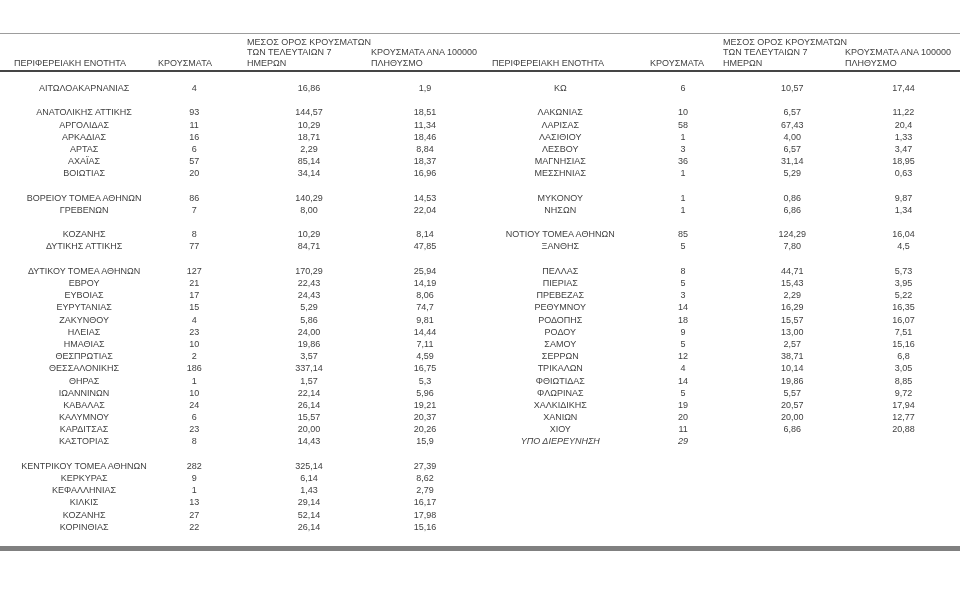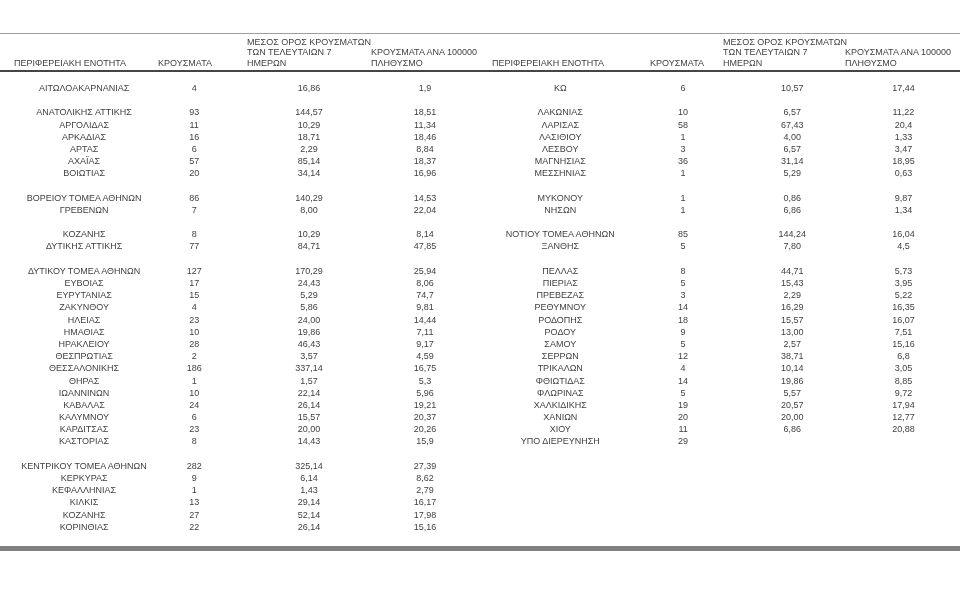--- a/index.html
+++ b/index.html
@@ -19,21 +19,21 @@
     position:absolute;bottom:2px;transform:translateX(-50%);
     font-size:9px;line-height:10.5px;text-align:left;white-space:nowrap;
   }
   .half.left  .h-region{left:70px;}  .half.left  .h-cases{left:185px;}
   .half.left  .h-avg7{left:309px;}   .half.left  .h-per100k{left:424px;}
   .half.right .h-region{left:68px;}  .half.right .h-cases{left:197px;}
   .half.right .h-avg7{left:305px;}   .half.right .h-per100k{left:418px;}
   .tbody{margin-top:10px;margin-left:12px;}
   .row{display:flex;height:12.2px;line-height:12.2px;font-size:9px;}
   .row.spacer{height:12.2px;}
-  .row.italic{}
+  .row.italic{font-style:italic;}
   .cell{text-align:center;white-space:nowrap;box-sizing:border-box;}
   .half.left  .c0{width:148px;} .half.left  .c1{width:78px;}
   .half.left  .c2{width:158px;} .half.left  .c3{width:96px;padding-right:16px;text-align:center;}
   .half.right .c0{width:140px;} .half.right .c1{width:112px;}
   .half.right .c2{width:112px;} .half.right .c3{width:116px;text-align:center;}
 </style>
 </head>
 <body>
 
 <div class="page">
@@ -126,20 +126,26 @@
             <div class="cell c3">47,85</div>
           </div>
           <div class="row spacer"></div>
           <div class="row">
             <div class="cell c0">ΔΥΤΙΚΟΥ ΤΟΜΕΑ ΑΘΗΝΩΝ</div>
             <div class="cell c1">127</div>
             <div class="cell c2">170,29</div>
             <div class="cell c3">25,94</div>
           </div>
           <div class="row">
+            <div class="cell c0">ΕΒΡΟΥ</div>
+            <div class="cell c1">21</div>
+            <div class="cell c2">22,43</div>
+            <div class="cell c3">14,19</div>
+          </div>
+          <div class="row">
             <div class="cell c0">ΕΥΒΟΙΑΣ</div>
             <div class="cell c1">17</div>
             <div class="cell c2">24,43</div>
             <div class="cell c3">8,06</div>
           </div>
           <div class="row">
             <div class="cell c0">ΕΥΡΥΤΑΝΙΑΣ</div>
             <div class="cell c1">15</div>
             <div class="cell c2">5,29</div>
             <div class="cell c3">74,7</div>
@@ -154,26 +160,20 @@
             <div class="cell c0">ΗΛΕΙΑΣ</div>
             <div class="cell c1">23</div>
             <div class="cell c2">24,00</div>
             <div class="cell c3">14,44</div>
           </div>
           <div class="row">
             <div class="cell c0">ΗΜΑΘΙΑΣ</div>
             <div class="cell c1">10</div>
             <div class="cell c2">19,86</div>
             <div class="cell c3">7,11</div>
-          </div>
-          <div class="row">
-            <div class="cell c0">ΗΡΑΚΛΕΙΟΥ</div>
-            <div class="cell c1">28</div>
-            <div class="cell c2">46,43</div>
-            <div class="cell c3">9,17</div>
           </div>
           <div class="row">
             <div class="cell c0">ΘΕΣΠΡΩΤΙΑΣ</div>
             <div class="cell c1">2</div>
             <div class="cell c2">3,57</div>
             <div class="cell c3">4,59</div>
           </div>
           <div class="row">
             <div class="cell c0">ΘΕΣΣΑΛΟΝΙΚΗΣ</div>
             <div class="cell c1">186</div>
@@ -324,21 +324,21 @@
           <div class="row">
             <div class="cell c0">ΝΗΣΩΝ</div>
             <div class="cell c1">1</div>
             <div class="cell c2">6,86</div>
             <div class="cell c3">1,34</div>
           </div>
           <div class="row spacer"></div>
           <div class="row">
             <div class="cell c0">ΝΟΤΙΟΥ ΤΟΜΕΑ ΑΘΗΝΩΝ</div>
             <div class="cell c1">85</div>
-            <div class="cell c2">144,24</div>
+            <div class="cell c2">124,29</div>
             <div class="cell c3">16,04</div>
           </div>
           <div class="row">
             <div class="cell c0">ΞΑΝΘΗΣ</div>
             <div class="cell c1">5</div>
             <div class="cell c2">7,80</div>
             <div class="cell c3">4,5</div>
           </div>
           <div class="row spacer"></div>
           <div class="row">

